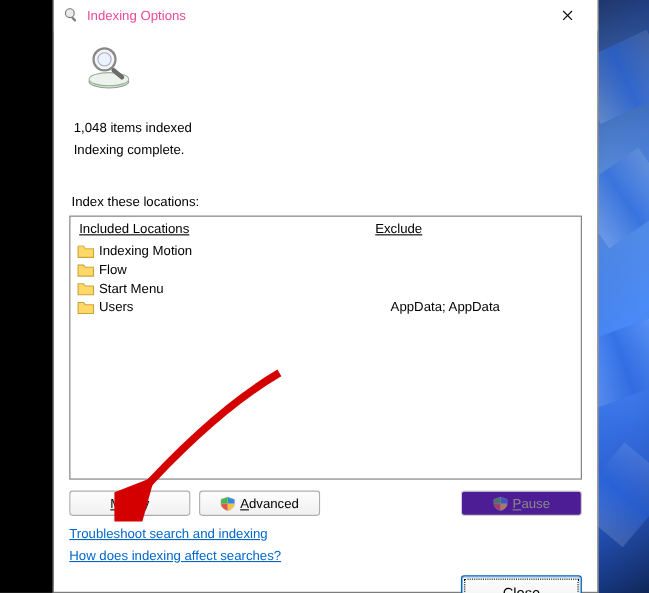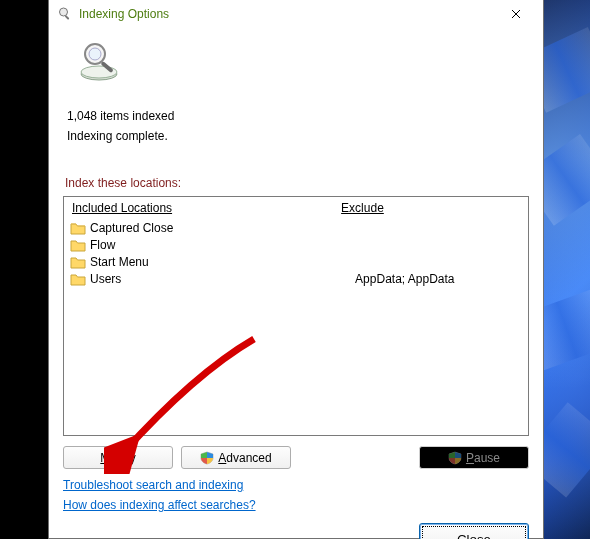--- a/index.html
+++ b/index.html
@@ -61,21 +61,21 @@
     padding: 0 6px 0 8px;
     background: #ffffff;
     position: relative;
   }
   .titlebar .tb-icon {
     width: 16px; height: 16px;
     margin-right: 6px;
     position: relative;
   }
   .tb-icon svg { width: 16px; height: 16px; display:block; }
-  .titlebar .title-text { color: #4d7c0f; }
+  .titlebar .title-text { color: #ec4899; }
   .titlebar .spacer { flex: 1; }
   .close-btn {
     width: 42px;
     height: 28px;
     display: flex;
     align-items: center;
     justify-content: center;
     font-family: Arial, sans-serif;
     font-size: 13px;
     color: #000;
@@ -93,21 +93,21 @@
     align-items: flex-start;
     gap: 18px;
     padding: 2px 4px 10px 4px;
     flex-direction: column;
   }
   .big-icon { width: 48px; height: 48px; margin-left: 8px; margin-top: 4px;}
   .big-icon svg { width: 48px; height: 48px; display:block;}
   .status-lines { padding-top: 4px; line-height: 20px; }
   .status-lines div { color: #000; }
 
-  .section-label { margin: 20px 0 6px 2px; color: #7f1d1d; }
+  .section-label { margin: 20px 0 6px 2px; color: #000000; }
 
   .list-box {
     border: 1px solid #7a7a7a;
     flex: 1;
     min-height: 240px;
     background: #fff;
     position: relative;
   }
   .list-headers {
     display: flex;
@@ -158,21 +158,21 @@
     align-items: center;
     justify-content: center;
     gap: 4px;
     font: inherit;
     color: #000;
     cursor: default;
   }
   .btn.disabled {
     color: #8a8a8a;
     border-color: #d0d0d0;
-    background: #000000;
+    background: #4c1d95;
   }
   .btn .ul { text-decoration: underline; }
   .shield-icon { width: 14px; height: 14px; display:inline-block;}
   .shield-icon svg { width:14px; height:14px; display:block;}
 
   .links { margin-top: 6px; line-height: 20px; }
   .links a { color: #0066cc; text-decoration: underline; cursor: pointer; }
 
   .bottom-row {
     display: flex;
@@ -257,21 +257,21 @@
       </div>
       <div class="list-body">
         <div class="col-body col-inc">
           <div class="row">
             <span class="folder-icon">
               <svg viewBox="0 0 16 14">
                   <path d="M1 3 h5 l1.5 2 H15 v8 H1 z" fill="#ffd868" stroke="#caa63a"></path>
                   <path d="M1 3 h5 l1.5 2 H15" fill="none" stroke="#e6c05a"></path>
                 </svg>
             </span>
-            <span>Captured Close</span>
+            <span>Indexing Motion</span>
           </div>
           <div class="row">
             <span class="folder-icon">
               <svg viewBox="0 0 16 14">
                   <path d="M1 3 h5 l1.5 2 H15 v8 H1 z" fill="#ffd868" stroke="#caa63a"></path>
                 </svg>
             </span>
             <span>Flow</span>
           </div>
           <div class="row">

